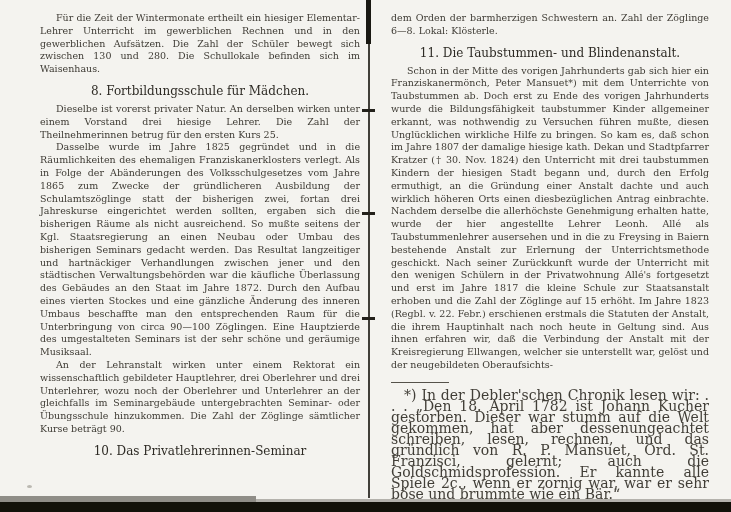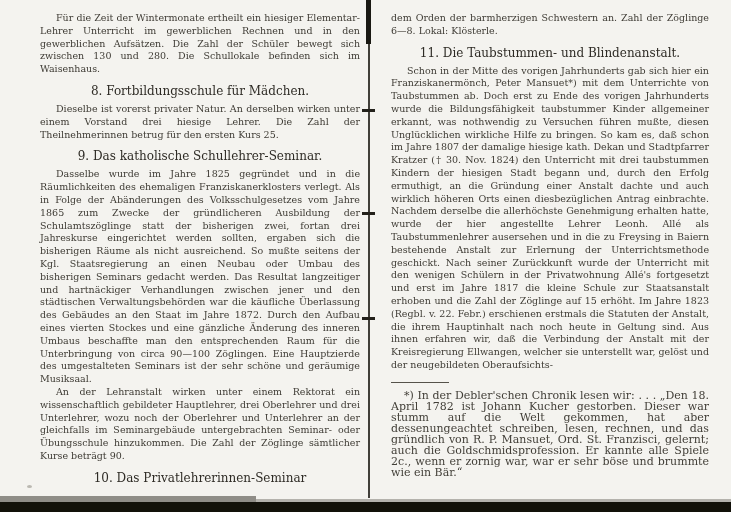--- a/index.html
+++ b/index.html
@@ -38,21 +38,21 @@
     margin: 8px 0 5px 0;
     color: #2e2b25;
   }
   .fn-rule {
     width: 58px; height: 0;
     border-top: 1.2px solid #55524a;
     margin: 10px 0 7px 0;
   }
   .footnote {
     margin: 0;
-    font-size: 11px;
+    font-size: 14px;
     line-height: 11px;
     text-align: justify;
     color: #413e37;
   }
   .footnote.indent { text-indent: 13px; }
   
   .gutter-line {
     position: absolute; left: 368px; top: 0;
     width: 2px; height: 498px;
     background: #413f39;
@@ -94,21 +94,20 @@
 </style>
 </head>
 <body>
 
 <div class="scan">
 
   <div class="page page-left">
     <p class="para indent">Für die Zeit der Wintermonate ertheilt ein hiesiger Elementar-Lehrer Unterricht im gewerblichen Rechnen und in den gewerblichen Aufsätzen. Die Zahl der Schüler bewegt sich zwischen 130 und 280. Die Schullokale befinden sich im Waisenhaus.</p>
     <h3 class="heading">8. Fortbildungsschule für Mädchen.</h3>
     <p class="para indent">Dieselbe ist vorerst privater Natur. An derselben wirken unter einem Vorstand drei hiesige Lehrer. Die Zahl der Theilnehmerinnen betrug für den ersten Kurs 25.</p>
-    <h3 class="heading">9. Das katholische Schullehrer-Seminar.</h3>
     <p class="para indent">Dasselbe wurde im Jahre 1825 gegründet und in die Räumlichkeiten des ehemaligen Franziskanerklosters verlegt. Als in Folge der Abänderungen des Volksschulgesetzes vom Jahre 1865 zum Zwecke der gründlicheren Ausbildung der Schulamtszöglinge statt der bisherigen zwei, fortan drei Jahreskurse eingerichtet werden sollten, ergaben sich die bisherigen Räume als nicht ausreichend. So mußte seitens der Kgl. Staatsregierung an einen Neubau oder Umbau des bisherigen Seminars gedacht werden. Das Resultat langzeitiger und hartnäckiger Verhandlungen zwischen jener und den städtischen Verwaltungsbehörden war die käufliche Überlassung des Gebäudes an den Staat im Jahre 1872. Durch den Aufbau eines vierten Stockes und eine gänzliche Änderung des inneren Umbaus beschaffte man den entsprechenden Raum für die Unterbringung von circa 90—100 Zöglingen. Eine Hauptzierde des umgestalteten Seminars ist der sehr schöne und geräumige Musiksaal.</p>
     <p class="para indent">An der Lehranstalt wirken unter einem Rektorat ein wissenschaftlich gebildeter Hauptlehrer, drei Oberlehrer und drei Unterlehrer, wozu noch der Oberlehrer und Unterlehrer an der gleichfalls im Seminargebäude untergebrachten Seminar- oder Übungsschule hinzukommen. Die Zahl der Zöglinge sämtlicher Kurse beträgt 90.</p>
     <h3 class="heading">10. Das Privatlehrerinnen-Seminar</h3>
 
   </div>
 
   <div class="page page-right">
     <p class="para">dem Orden der barmherzigen Schwestern an. Zahl der Zöglinge 6—8. Lokal: Klösterle.</p>
     <h3 class="heading">11. Die Taubstummen- und Blindenanstalt.</h3>
     <p class="para indent">Schon in der Mitte des vorigen Jahrhunderts gab sich hier ein Franziskanermönch, Peter Mansuet*) mit dem Unterrichte von Taubstummen ab. Doch erst zu Ende des vorigen Jahrhunderts wurde die Bildungsfähigkeit taubstummer Kinder allgemeiner erkannt, was nothwendig zu Versuchen führen mußte, diesen Unglücklichen wirkliche Hilfe zu bringen. So kam es, daß schon im Jahre 1807 der damalige hiesige kath. Dekan und Stadtpfarrer Kratzer († 30. Nov. 1824) den Unterricht mit drei taubstummen Kindern der hiesigen Stadt begann und, durch den Erfolg ermuthigt, an die Gründung einer Anstalt dachte und auch wirklich höheren Orts einen diesbezüglichen Antrag einbrachte. Nachdem derselbe die allerhöchste Genehmigung erhalten hatte, wurde der hier angestellte Lehrer Leonh. Allé als Taubstummenlehrer ausersehen und in die zu Freysing in Baiern bestehende Anstalt zur Erlernung der Unterrichtsmethode geschickt. Nach seiner Zurückkunft wurde der Unterricht mit den wenigen Schülern in der Privatwohnung Allé's fortgesetzt und erst im Jahre 1817 die kleine Schule zur Staatsanstalt erhoben und die Zahl der Zöglinge auf 15 erhöht. Im Jahre 1823 (Regbl. v. 22. Febr.) erschienen erstmals die Statuten der Anstalt, die ihrem Hauptinhalt nach noch heute in Geltung sind. Aus ihnen erfahren wir, daß die Verbindung der Anstalt mit der Kreisregierung Ellwangen, welcher sie unterstellt war, gelöst und der neugebildeten Oberaufsichts-</p>

